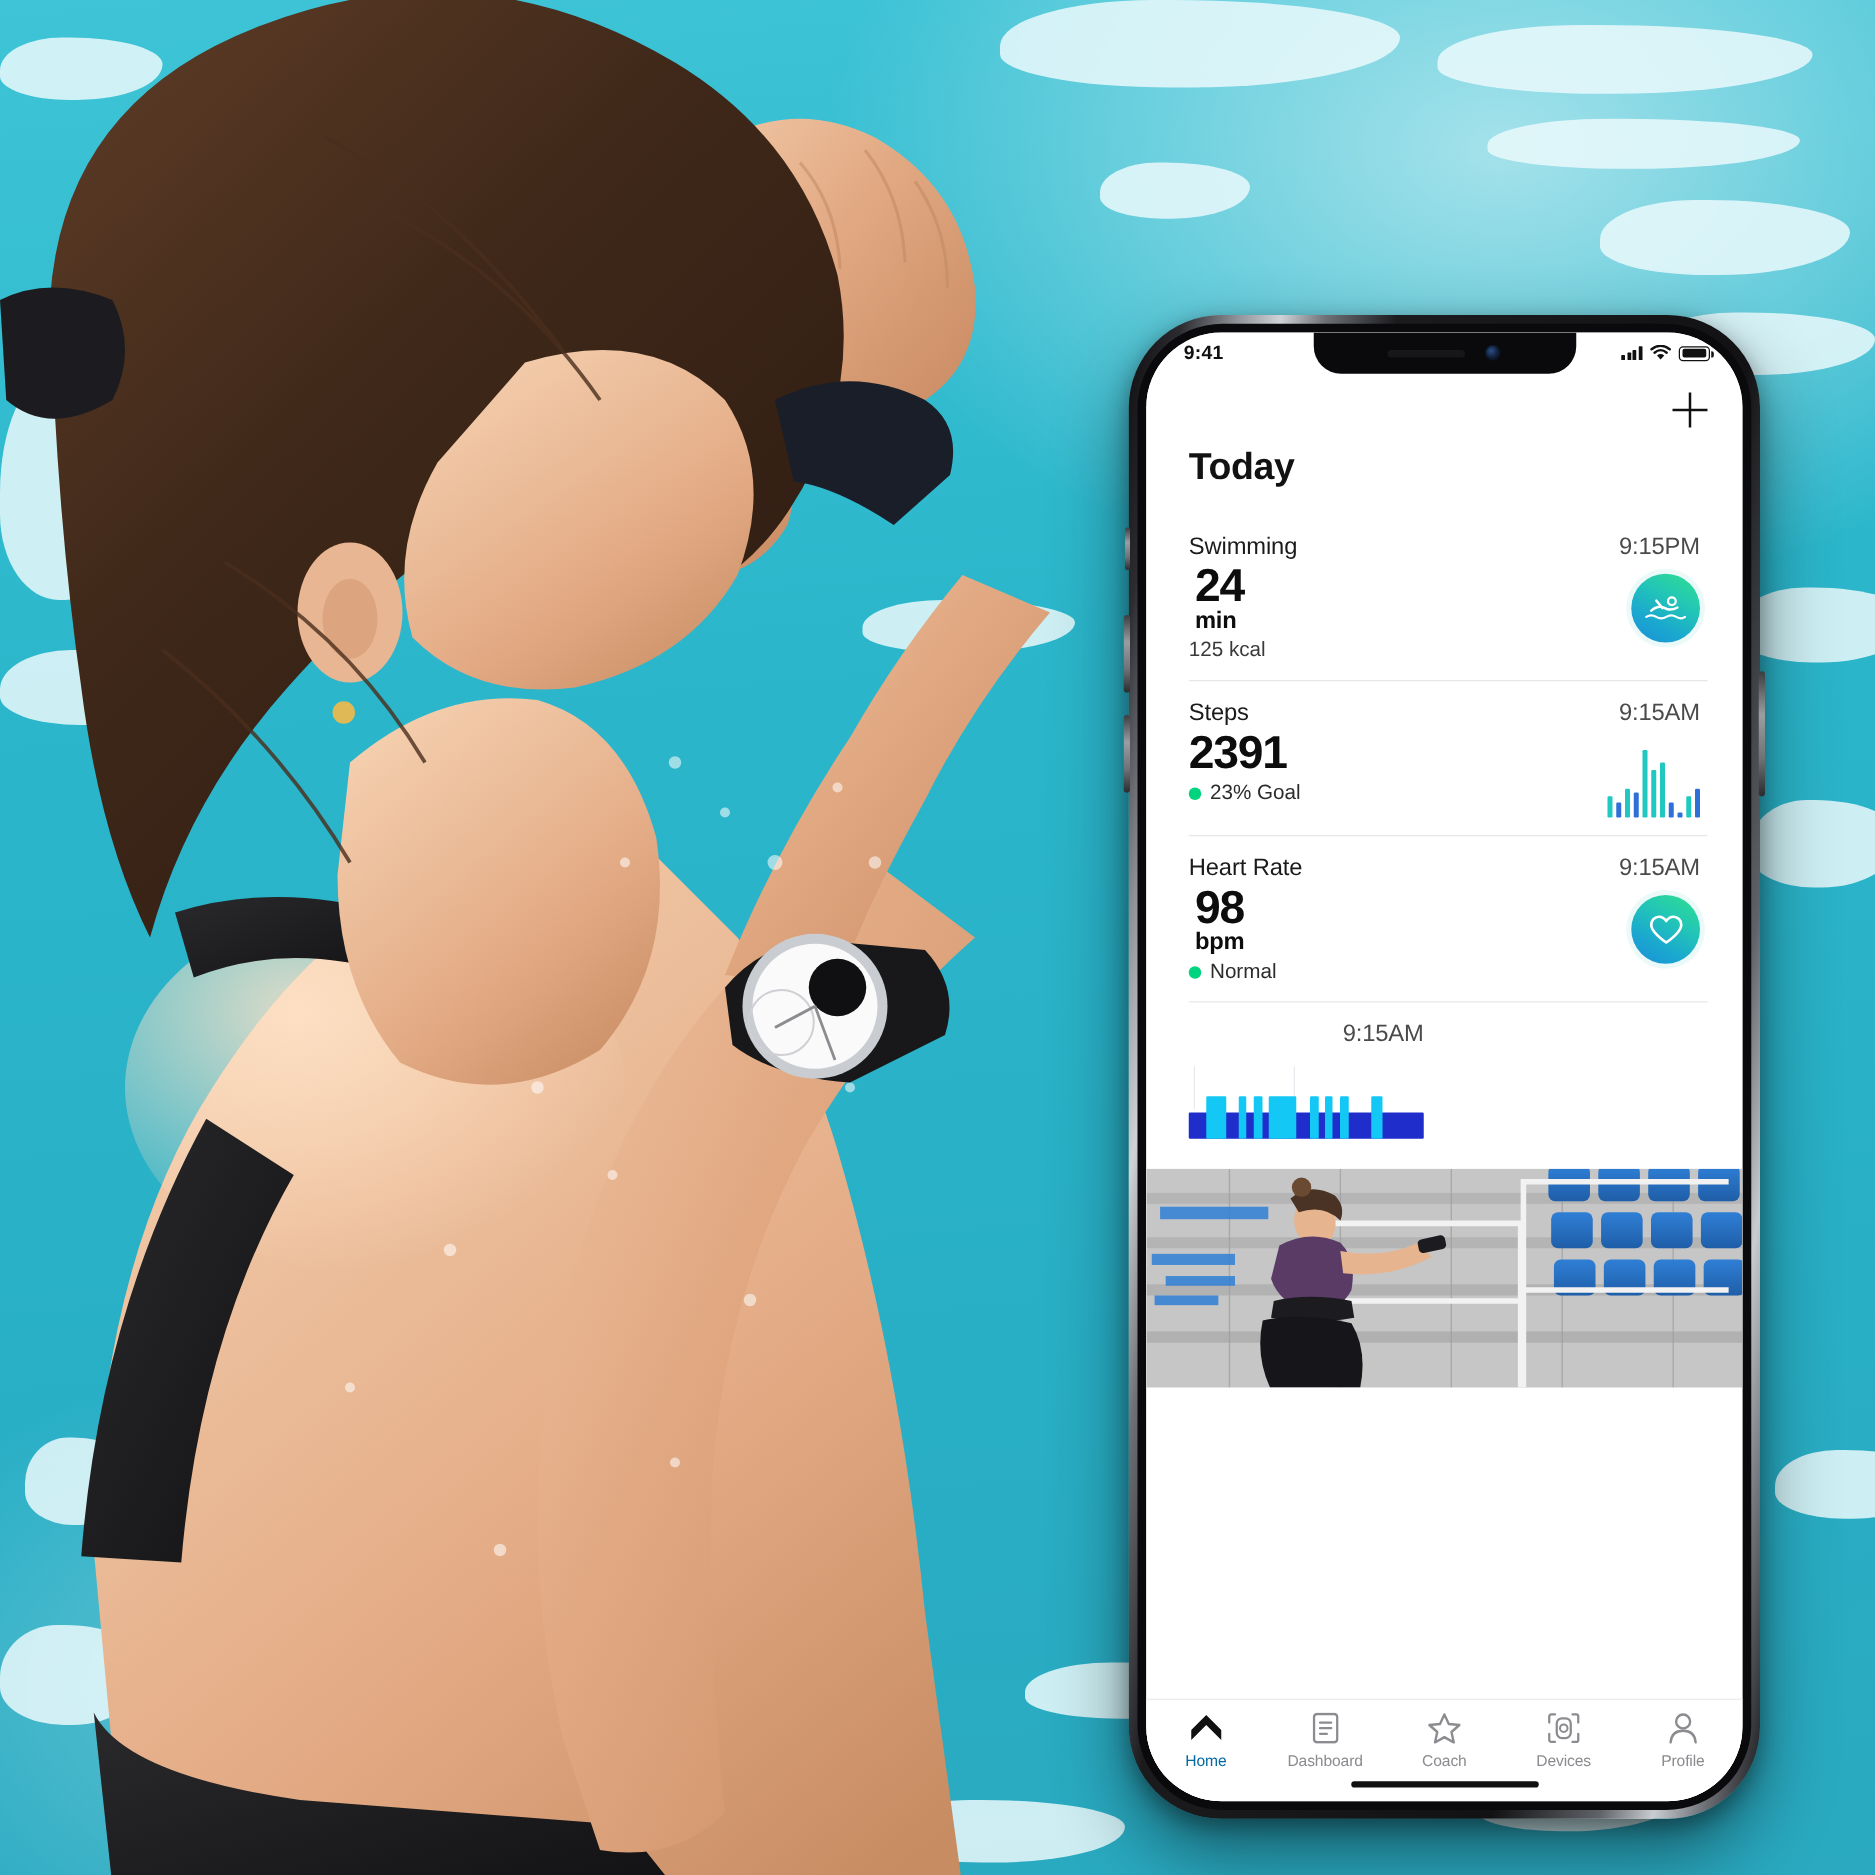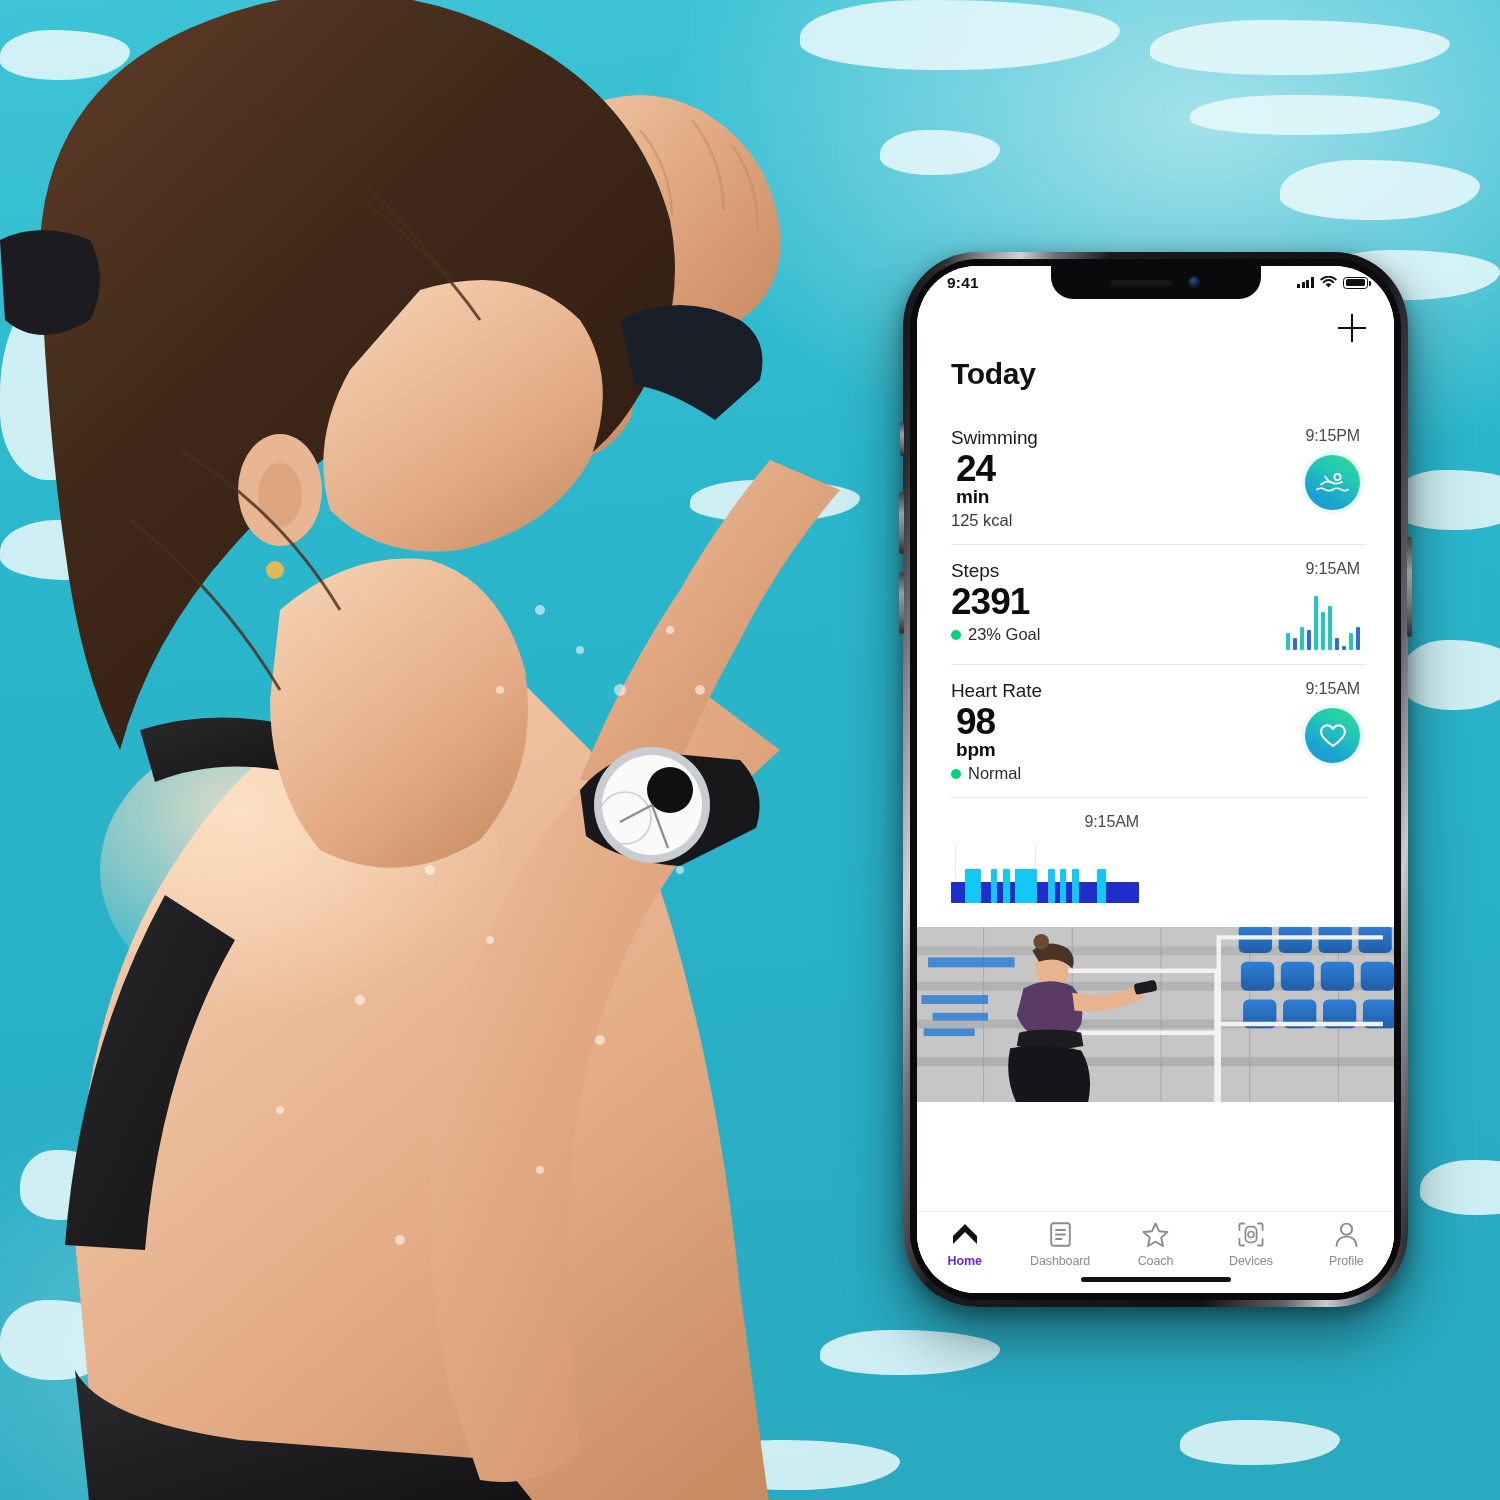--- a/index.html
+++ b/index.html
@@ -22,21 +22,21 @@
   }
   .wv2 { position:absolute; background:#eaf9fb; border-radius:40% 60% 55% 45%/55% 45% 60% 40%; opacity:.85; }
 
   
   #woman { position:absolute; left:-20px; top:-10px; width:930px; height:1520px; }
 
   
   #phone {
     position:absolute;
     left:903px; top:252px;
-    width:505px; height:1055px;
+    width:505px; height:1203px;
     border-radius:74px;
     background:linear-gradient(100deg,#0d0d0f 0%, #2b2b30 6%, #8d9096 12%, #cfd2d6 17%, #6e7176 22%, #1b1b1e 30%,
                                #121214 70%, #5f6268 82%, #c9ccd0 88%, #76797f 93%, #141416 100%);
     box-shadow: 0 28px 60px rgba(0,0,0,.45), 0 6px 18px rgba(0,0,0,.35);
     z-index:40;
   }
   #phone .bezel {
     position:absolute; inset:7px;
     border-radius:68px;
     background:#0a0a0c;
@@ -104,21 +104,21 @@
   .m-left { display:flex; flex-direction:column; }
   .m-name { font-size:19px; color:#1b1b1b; letter-spacing:-.1px; margin-bottom:1px; }
   .m-big { font-size:37px; font-weight:bold; color:#0d0d0d; line-height:1.0; letter-spacing:-1px;
            display:flex; align-items:baseline;flex-direction:column; }
   .m-unit { font-size:19px; font-weight:bold; margin-left:5px; letter-spacing:-.2px; }
   .m-sub { font-size:16.5px; color:#2c2c2c; margin-top:5px; display:flex; align-items:center; gap:7px; }
   .m-sub.plain { color:#3a3a3a; }
   .dot { width:10px; height:10px; border-radius:50%; background:#00d47e; display:inline-block; }
 
   .m-right { display:flex; flex-direction:column; align-items:flex-end; }
-  .m-time { font-size:16px; color:#4a4a4a; margin-bottom:10px; letter-spacing:-.1px; }
+  .m-time { font-size:19px; color:#4a4a4a; margin-bottom:10px; letter-spacing:-.1px; }
 
   .badge {
     width:55px; height:55px; border-radius:50%;
     background:linear-gradient(210deg,#2fe08c 0%, #23c8b4 35%, #1aa7d0 70%, #1b8fd6 100%);
     display:flex; align-items:center; justify-content:center;
     box-shadow:0 0 0 4px rgba(60,200,200,.10);
   }
 
   
   .spark { display:flex; align-items:flex-end; gap:3px; height:60px; margin-top:2px; }
@@ -133,21 +133,21 @@
   
   .photocard { margin:10px 0 0 0; height:175px; position:relative; overflow:hidden; }
 
   
   .tabbar {
     height:82px; display:flex; align-items:flex-start; padding-top:9px;
     border-top:1px solid #ececee; background:#fff;
   }
   .tab { flex:1; display:flex; flex-direction:column; align-items:center; gap:7px; cursor:pointer; }
   .tab .lbl { font-size:12.5px; color:#8b8b90; letter-spacing:-.1px; }
-  .tab.active .lbl { color:#6d28d9; font-weight:bold; }
+  .tab.active .lbl { color:#0369a1; font-weight:normal; }
   .tab .ico { height:26px; display:flex; align-items:center; justify-content:center; }
 
   .homebar { position:absolute; bottom:11px; left:50%; transform:translateX(-50%);
              width:150px; height:5.5px; border-radius:4px; background:#111; z-index:20; }
 </style>
 </head>
 <body>
 
 <div id="scene">
   <div class="pool-base"></div>

